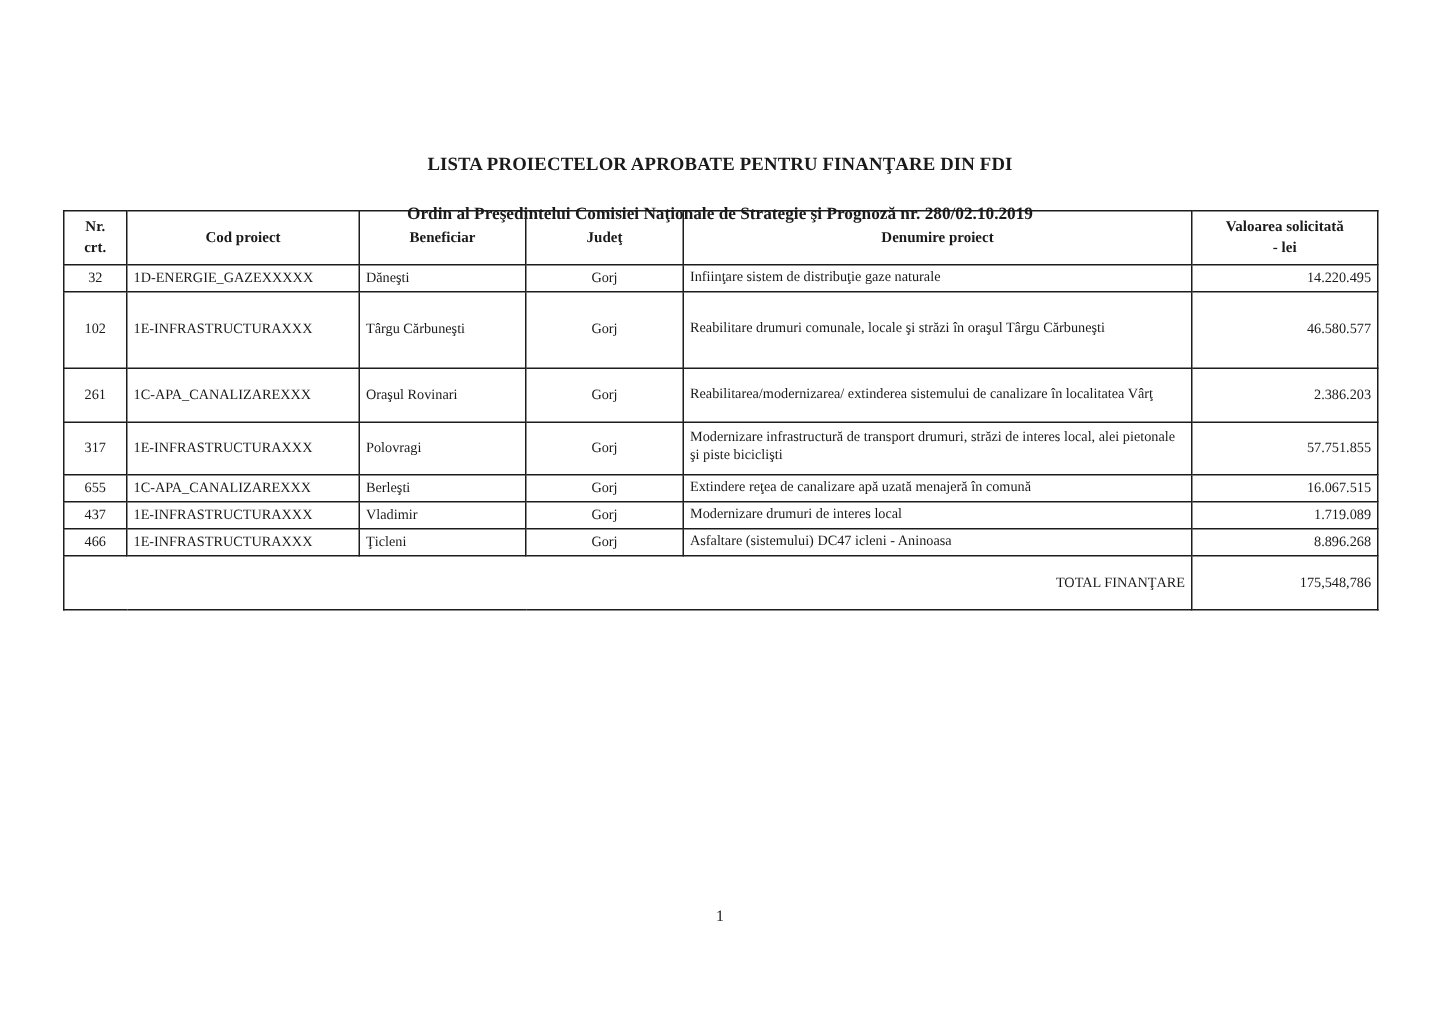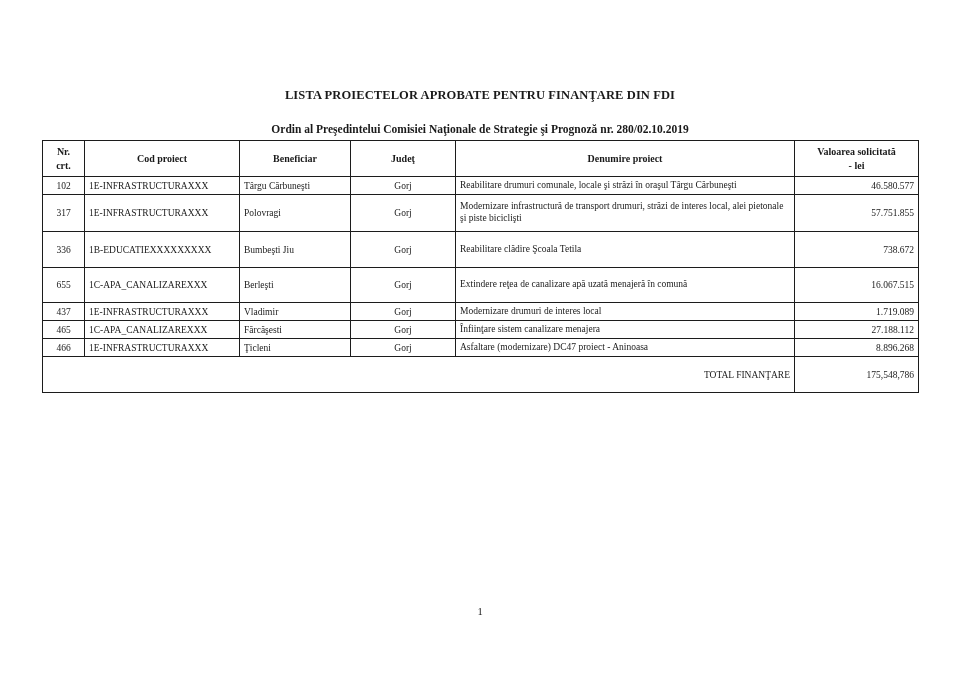--- a/index.html
+++ b/index.html
@@ -6,21 +6,21 @@
   body {
     width: 960px; height: 678px;
     background: #ffffff;
     font-family: "Liberation Serif", "DejaVu Serif", serif;
     color: #1a1a1a;
     position: relative;
     overflow: hidden;
   }
   .doc-header {
     position: absolute;
-    top: 88px; left: 0;
+    top: 102px; left: 0;
     width: 960px;
     text-align: center;
   }
   .doc-title {
     font-weight: bold;
     font-size: 12.5px;
     letter-spacing: 0.1px;
   }
   .doc-subtitle {
     font-weight: bold;
@@ -43,21 +43,21 @@
     word-wrap: break-word;
   }
   table.projects th {
     font-weight: bold;
     text-align: center;
     font-size: 10px;
     line-height: 1.35;
   }
   thead tr { height: 36px; }
   tbody tr { height: 18px; }
-  tbody tr:nth-child(2) { height: 37px; }
+  tbody tr:nth-child(2) { height: 51px; }
   tbody tr:nth-child(3) { height: 36px; }
   tbody tr:nth-child(4) { height: 35px; padding-left: 36px; }
   tbody tr:nth-child(9) { height: 24px; }
   tfoot tr { height: 36px; }
   .cell-nr { text-align: center; }
   .cell-cod { padding-left: 9px; }
   .cell-beneficiar { padding-left: 9px; }
   .cell-judet { text-align: center; }
   .cell-denumire {
     vertical-align: top;
@@ -103,73 +103,73 @@
       <th>Judeţ</th>
       <th>Denumire proiect</th>
       <th>
         <div>Valoarea solicitată</div>
         <div>- lei</div>
       </th>
     </tr>
   </thead>
   <tbody>
       <tr>
+        <td class="cell-nr">32</td>
+        <td class="cell-cod">1D-ENERGIE_GAZEXXXXX</td>
+        <td class="cell-beneficiar">Dăneşti</td>
+        <td class="cell-judet">Gorj</td>
+        <td class="cell-denumire">Infiinţare sistem de distribuţie gaze naturale</td>
+        <td class="cell-valoare">14.220.495</td>
+      </tr>
+      <tr>
         <td class="cell-nr">102</td>
         <td class="cell-cod">1E-INFRASTRUCTURAXXX</td>
         <td class="cell-beneficiar">Târgu Cărbuneşti</td>
         <td class="cell-judet">Gorj</td>
         <td class="cell-denumire">Reabilitare drumuri comunale, locale şi străzi în oraşul Târgu Cărbuneşti</td>
         <td class="cell-valoare">46.580.577</td>
       </tr>
       <tr>
+        <td class="cell-nr">261</td>
+        <td class="cell-cod">1C-APA_CANALIZAREXXX</td>
+        <td class="cell-beneficiar">Oraşul Rovinari</td>
+        <td class="cell-judet">Gorj</td>
+        <td class="cell-denumire">Reabilitarea/modernizarea/ extinderea sistemului de canalizare în localitatea Vârţ</td>
+        <td class="cell-valoare">2.386.203</td>
+      </tr>
+      <tr>
         <td class="cell-nr">317</td>
         <td class="cell-cod">1E-INFRASTRUCTURAXXX</td>
         <td class="cell-beneficiar">Polovragi</td>
         <td class="cell-judet">Gorj</td>
         <td class="cell-denumire">Modernizare infrastructură de transport drumuri, străzi de interes local, alei pietonale şi piste biciclişti</td>
         <td class="cell-valoare">57.751.855</td>
-      </tr>
-      <tr>
-        <td class="cell-nr">336</td>
-        <td class="cell-cod">1B-EDUCATIEXXXXXXXXX</td>
-        <td class="cell-beneficiar">Bumbeşti Jiu</td>
-        <td class="cell-judet">Gorj</td>
-        <td class="cell-denumire">Reabilitare clădire Şcoala Tetila</td>
-        <td class="cell-valoare">738.672</td>
       </tr>
       <tr>
         <td class="cell-nr">655</td>
         <td class="cell-cod">1C-APA_CANALIZAREXXX</td>
         <td class="cell-beneficiar">Berleşti</td>
         <td class="cell-judet">Gorj</td>
         <td class="cell-denumire">Extindere reţea de canalizare apă uzată menajeră în comună</td>
         <td class="cell-valoare">16.067.515</td>
       </tr>
       <tr>
         <td class="cell-nr">437</td>
         <td class="cell-cod">1E-INFRASTRUCTURAXXX</td>
         <td class="cell-beneficiar">Vladimir</td>
         <td class="cell-judet">Gorj</td>
         <td class="cell-denumire">Modernizare drumuri de interes local</td>
         <td class="cell-valoare">1.719.089</td>
       </tr>
       <tr>
-        <td class="cell-nr">465</td>
-        <td class="cell-cod">1C-APA_CANALIZAREXXX</td>
-        <td class="cell-beneficiar">Fărcăşesti</td>
-        <td class="cell-judet">Gorj</td>
-        <td class="cell-denumire">Înfiinţare sistem canalizare menajera</td>
-        <td class="cell-valoare">27.188.112</td>
-      </tr>
-      <tr>
         <td class="cell-nr">466</td>
         <td class="cell-cod">1E-INFRASTRUCTURAXXX</td>
         <td class="cell-beneficiar">Ţicleni</td>
         <td class="cell-judet">Gorj</td>
-        <td class="cell-denumire">Asfaltare (modernizare) DC47 proiect - Aninoasa</td>
+        <td class="cell-denumire">Asfaltare (sistemului) DC47 icleni - Aninoasa</td>
         <td class="cell-valoare">8.896.268</td>
       </tr>
     </tbody>
   <tfoot>
     <tr>
       <td colspan="5" class="total-label">TOTAL FINANŢARE</td>
       <td class="cell-valoare">175,548,786</td>
     </tr>
   </tfoot>
 </table>

